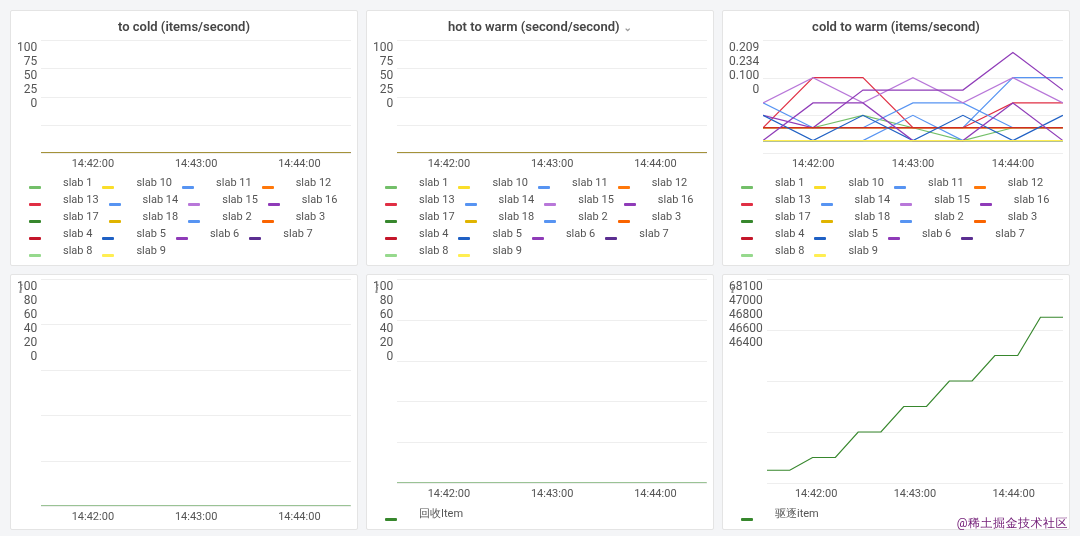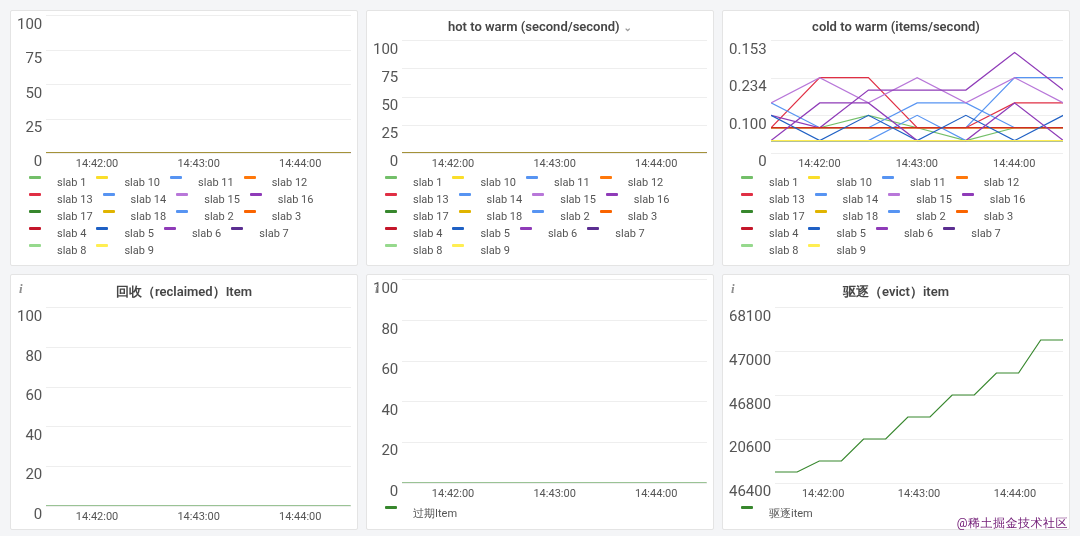--- a/index.html
+++ b/index.html
@@ -51,25 +51,24 @@
     font-size: 13px;
   }
   .plot {
     flex: 1;
     display: flex;
     min-height: 0;
   }
   .yaxis {
     display: flex;
     flex-direction: column;
-    justify-content: space-between;
     align-items: flex-end;
     padding-right: 4px;
     color: #555;
-    font-size: 15px;
+    font-size: 12px;
   }
   .plot-body {
     flex: 1;
     display: flex;
     flex-direction: column;
   }
   .plot-area {
     flex: 1;
     position: relative;
     border-bottom: 1px solid #ccc;
@@ -95,22 +94,22 @@
   .legend {
     display: flex;
     flex-wrap: wrap;
     gap: 4px 10px;
     padding: 6px 4px 2px 12px;
     font-size: 11px;
     color: #555;
   }
   .legend-item {
     display: flex;
-    align-items: flex-start;
-    gap: 16px;
+    align-items: flex-end;
+    gap: 22px;
   }
   .swatch {
     width: 12px;
     height: 3px;
     border-radius: 1px;
     display: inline-block;
   }
   .watermark {
     position: absolute;
     right: 12px;
@@ -118,20 +117,21 @@
     color: #701a75;
     font-size: 12px;
     letter-spacing: 0.5px;
   }
 </style>
 </head>
 <body>
 
 <div class="grid" id="grid">
     <div class="panel">
+      <div class="panel-title"><span>to cold (items/second)</span></div>
       <div class="plot">
         <div class="yaxis">
           <div>100</div>
           <div>75</div>
           <div>50</div>
           <div>25</div>
           <div>0</div>
         </div>
         <div class="plot-body">
           <div class="plot-area">
@@ -360,21 +360,21 @@
         <div class="legend-item">
           <span class="swatch" style="background: rgb(255, 238, 82);"></span>
           <span>slab 9</span>
         </div>
       </div>
     </div>
     <div class="panel">
       <div class="panel-title"><span>cold to warm (items/second)</span></div>
       <div class="plot">
         <div class="yaxis">
-          <div>0.153</div>
+          <div>0.209</div>
           <div>0.234</div>
           <div>0.100</div>
           <div>0</div>
         </div>
         <div class="plot-body">
           <div class="plot-area">
             <div class="gridline" style="top: 0%;"></div>
             <div class="gridline" style="top: 33.3333%;"></div>
             <div class="gridline" style="top: 66.6667%;"></div>
             <div class="gridline" style="top: 100%;"></div>
@@ -476,21 +476,20 @@
           <span>slab 8</span>
         </div>
         <div class="legend-item">
           <span class="swatch" style="background: rgb(255, 238, 82);"></span>
           <span>slab 9</span>
         </div>
       </div>
     </div>
     <div class="panel">
       <span class="info-icon">i</span>
-      <div class="panel-title"><span>回收（reclaimed）Item</span></div>
       <div class="plot">
         <div class="yaxis">
           <div>100</div>
           <div>80</div>
           <div>60</div>
           <div>40</div>
           <div>20</div>
           <div>0</div>
         </div>
         <div class="plot-body">
@@ -539,33 +538,32 @@
           <div class="xaxis">
             <div>14:42:00</div>
             <div>14:43:00</div>
             <div>14:44:00</div>
           </div>
         </div>
       </div>
       <div class="legend">
         <div class="legend-item">
           <span class="swatch" style="background: rgb(55, 135, 45);"></span>
-          <span>过期Item</span>
+          <span>回收Item</span>
         </div>
       </div>
     </div>
     <div class="panel">
       <span class="info-icon">i</span>
-      <div class="panel-title"><span>驱逐（evict）item</span></div>
       <div class="plot">
         <div class="yaxis">
           <div>68100</div>
           <div>47000</div>
           <div>46800</div>
-          <div>20600</div>
+          <div>46600</div>
           <div>46400</div>
         </div>
         <div class="plot-body">
           <div class="plot-area">
             <div class="gridline" style="top: 0%;"></div>
             <div class="gridline" style="top: 25%;"></div>
             <div class="gridline" style="top: 50%;"></div>
             <div class="gridline" style="top: 75%;"></div>
             <div class="gridline" style="top: 100%;"></div>
             <svg viewBox="0 0 100 100" preserveAspectRatio="none">

